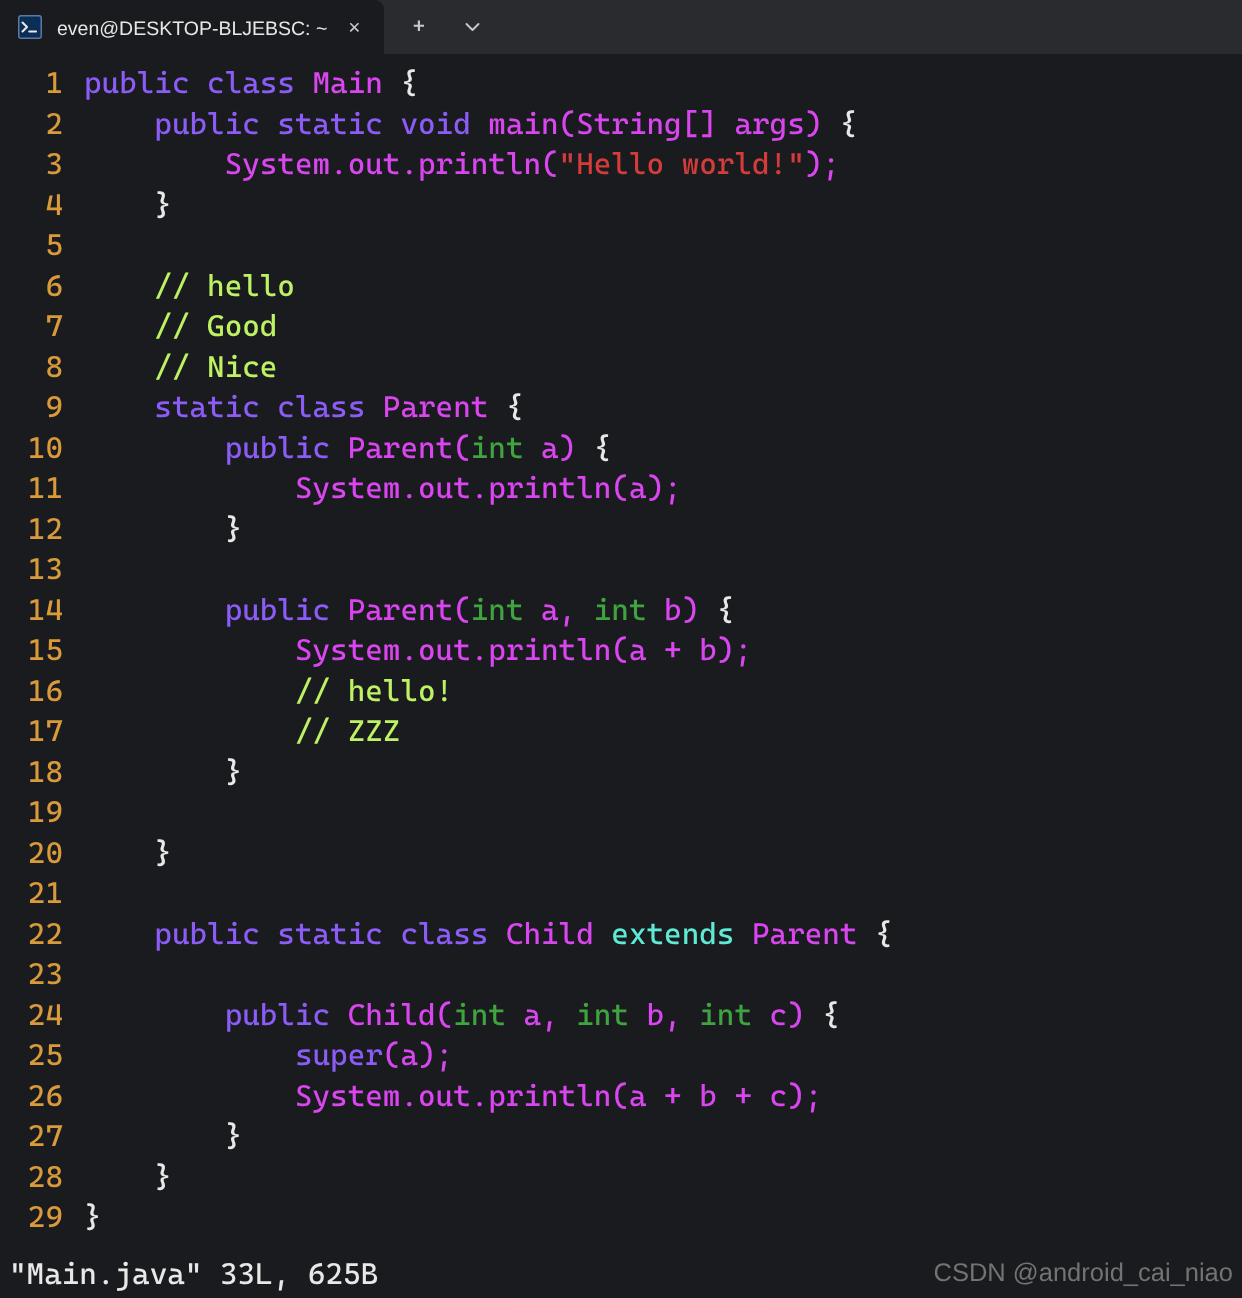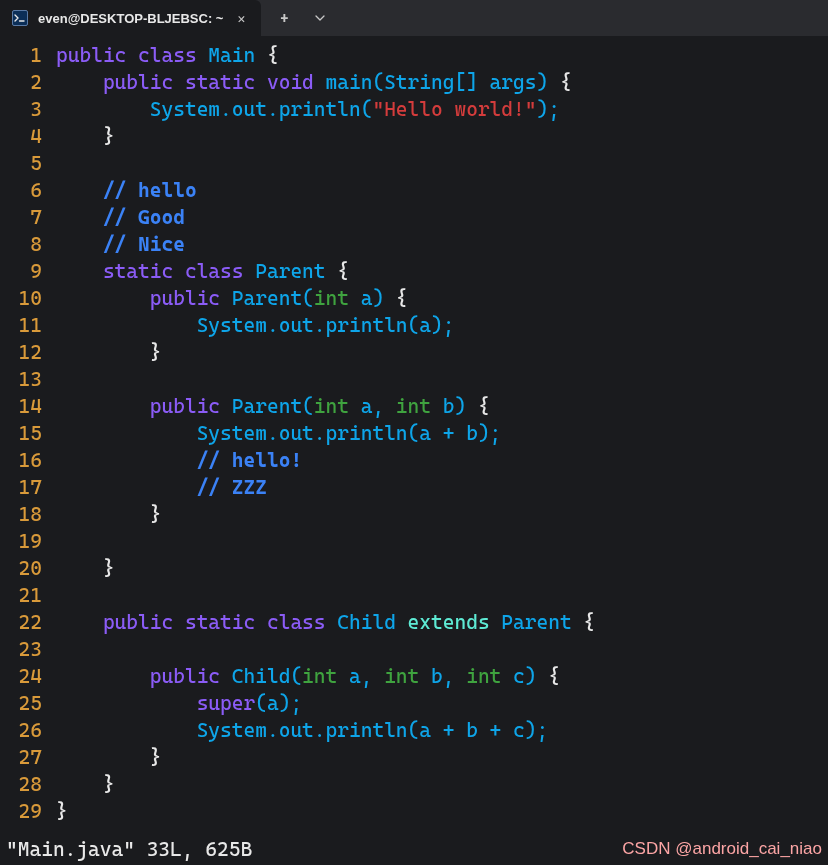--- a/index.html
+++ b/index.html
@@ -12,21 +12,20 @@
     display: flex;
     flex-direction: column;
   }
   
   .titlebar {
     height: 36px;
     background: #2a2b2f;
     display: flex;
     align-items: stretch;
     user-select: none;
-    font-weight: bold;
   }
   .tab {
     display: flex;
     align-items: center;
     gap: 10px;
     padding: 0 12px;
     background: #1a1b1e;
     border-top-right-radius: 6px;
     min-width: 220px;
     position: relative;
@@ -83,39 +82,39 @@
     text-align: right;
     padding-right: 14px;
     color: #d99a3a;
     flex-shrink: 0;
   }
   .code { flex: 1; }
 
   
   .kw-green { color: #8b5cf6; }
   .kw-ext   { color: #5eead4; }
-  .white    { color: #0ea5e9; }
+  .white    { color: #d946ef; }
   .type     { color: #3fa33f; }
   .str      { color: #d43c3c; }
-  .comment  { color: #3b82f6; font-weight: bold; }
+  .comment  { color: #bef264; }
   .punct    { color: #e8e8e8; }
 
   
   .statusbar {
     height: 28px;
     padding: 0 6px 4px 6px;
     display: flex;
     align-items: center;
     justify-content: space-between;
     font-size: 20px;
     color: #e8e8e8;
   }
   .watermark {
     font-size: 17px;
-    color: #fca5a5;
+    color: #737373;
     font-family: "Segoe UI", sans-serif;
   }
 </style>
 </head>
 <body>
 
 <div class="titlebar">
   <div class="tab">
     <span class="icon">
       <svg viewBox="0 0 16 16">

